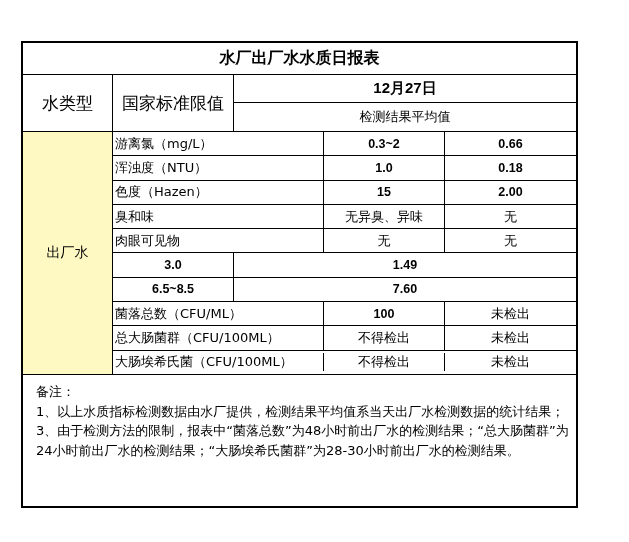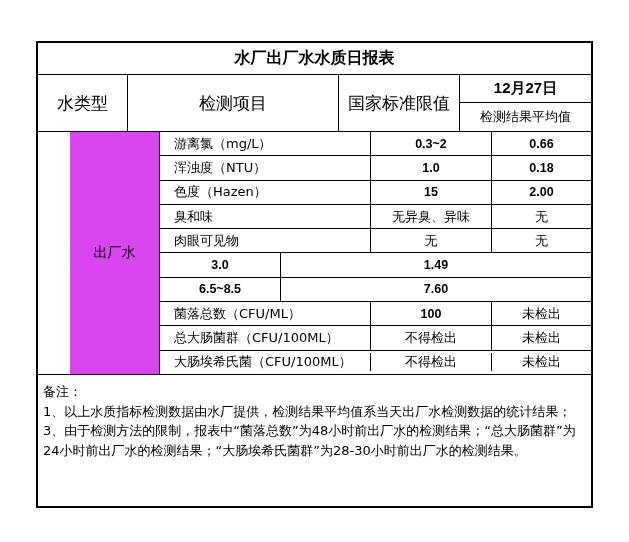--- a/index.html
+++ b/index.html
@@ -1,20 +1,20 @@
 <!DOCTYPE html>
 <html><head>
 <meta charset="utf-8">
 <style>
   * { margin:0; padding:0; box-sizing:border-box; }
   html,body { width:629px; height:542px; background:#ffffff; overflow:hidden; }
   body { font-family:"DejaVu Sans", sans-serif; color:#000; }
 
   .report {
-    position:absolute; left:36px; top:41px;
+    position:absolute; left:21px; top:41px;
     width:557px; height:467px;
     border:2px solid #000;
     background:#fff;
     display:flex; flex-direction:column;
   }
 
   .title-row {
     height:32px; border-bottom:1px solid #000;
     display:flex; align-items:center; justify-content:center;
     font-size:16px; font-weight:bold;
@@ -38,52 +38,51 @@
   .data-section { height:243px; border-bottom:1px solid #000; display:flex; }
   .wt-cell {
     width:90px; border-right:1px solid #000;
     display:flex; align-items:center; justify-content:center;
     font-size:14px;
   }
   .rows-wrap { flex:1; display:flex; flex-direction:column; }
   .drow { flex:1; display:flex; border-bottom:1px solid #000; }
   .drow:last-child { border-bottom:none;align-items:center; }
   .cell { display:flex; align-items:center; font-size:13px; }
-  .cell.c-item { justify-content:flex-start; padding-left:14px; }
+  .cell.c-item { justify-content:flex-start; padding-left:2px; }
   .cell.c-limit, .cell.c-result { justify-content:center; }
   .val.num {
     font-family:"Liberation Sans","DejaVu Sans",sans-serif;
     font-weight:bold; font-size:12.5px;text-align:right;
   }
 
   .notes {
-    flex:1; padding:7px 6px 0 5px;
+    flex:1; padding:7px 6px 0 13px;
     font-size:13px; line-height:19.5px;
   }
   .notes div { white-space:normal; }
 </style>
 </head>
 <body>
 
 <div class="report">
 
   <div class="title-row">水厂出厂水水质日报表</div>
 
   <div class="header-row">
     <div class="hcell c-type">水类型</div>
-    <div class="hcell c-item">检测项目</div>
     <div class="hcell c-limit">国家标准限值</div>
     <div class="c-result result-header">
       <div class="date-cell">12月27日</div>
       <div class="avg-cell">检测结果平均值</div>
     </div>
   </div>
 
   <div class="data-section">
-    <div class="wt-cell" style="background: #d946ef; margin-left: 32px;">出厂水</div>
+    <div class="wt-cell" style="background: #fef9c3;">出厂水</div>
     <div class="rows-wrap">
 
       <div class="drow">
         <div class="cell c-item">游离氯（mg/L）</div>
         <div class="cell c-limit val num">0.3~2</div>
         <div class="cell c-result val num">0.66</div>
       </div>
       <div class="drow">
         <div class="cell c-item">浑浊度（NTU）</div>
         <div class="cell c-limit val num">1.0</div>

